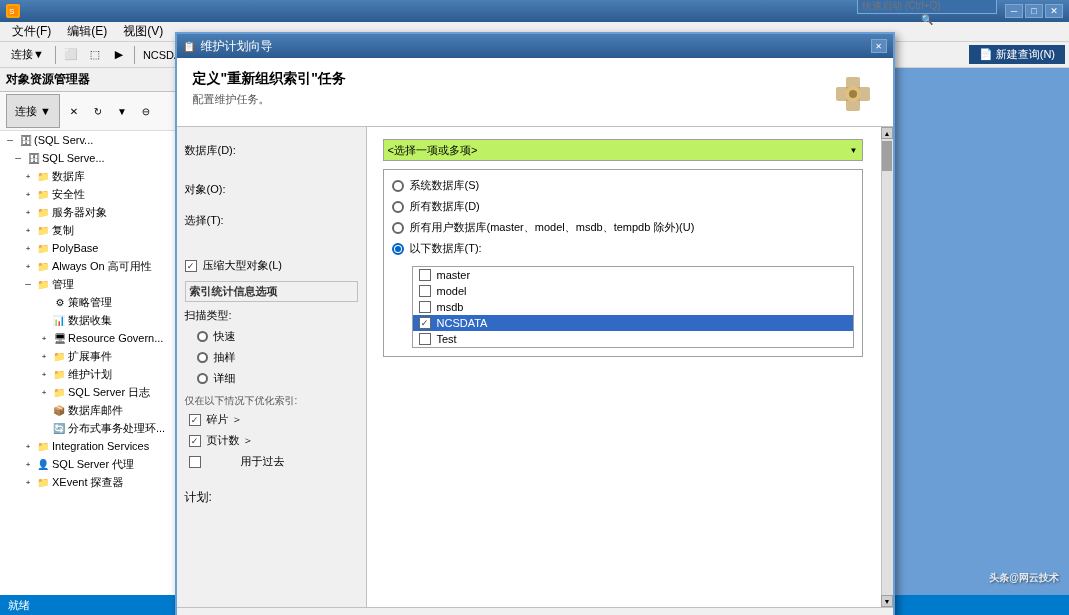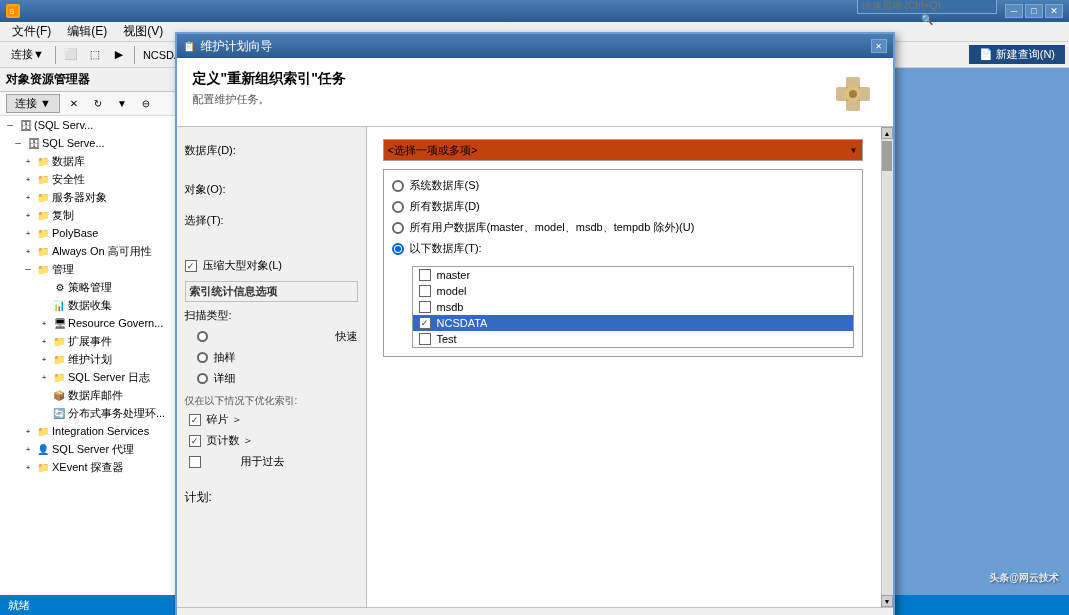--- a/index.html
+++ b/index.html
@@ -282,21 +282,21 @@
     .dialog-main {
       flex: 1;
       padding: 12px 16px;
       background: white;
       position: relative;
     }
     .field-dropdown {
       flex: 1;
       height: 22px;
       border: 1px solid #a0a0a0;
-      background: #c2410c;
+      background: #bef264;
       font-size: 11px;
       padding: 0 4px;
       display: flex;
       align-items: center;
       justify-content: space-between;
       cursor: pointer;
       position: relative;
     }
     .field-dropdown::after {
       content: '▼';
@@ -493,21 +493,21 @@
       font-size: 11px;
       background: #f8f8f8;
       border-bottom: 1px solid #ddd;
     }
     .connect-btn {
       background: #e0e0e0;
       border: 1px solid #a0a0a0;
       padding: 0 8px;
       font-size: 11px;
       cursor: pointer;
-      height: 19px;
+      height: 34px;
     }
   </style>
 </head>
 <body>
 
 <div class="main-window">
 
   <div class="title-bar">
     <div class="title-bar-icon">
       <svg width="12" height="12" viewBox="0 0 12 12">
@@ -727,21 +727,21 @@
                 <div class="lf-checkbox checked"></div>
                 <span>压缩大型对象(L)</span>
               </div>
 
               <div class="section-header" style="margin-top:8px;border:1px solid #c0c0c0;padding:2px 4px;">索引统计信息选项</div>
 
               <div style="margin-top:6px;">
                 <div class="lf-row">
                   <span>扫描类型:</span>
                 </div>
-                <div class="lf-row" style="padding-left:12px;justify-content:space-between;">
+                <div class="lf-row" style="padding-left:12px;">
                   <div class="radio-small"></div>
                   <span>快速</span>
                 </div>
                 <div class="lf-row" style="padding-left:12px;">
                   <div class="radio-small"></div>
                   <span>抽样</span>
                 </div>
                 <div class="lf-row" style="padding-left:12px;">
                   <div class="radio-small"></div>
                   <span>详细</span>

